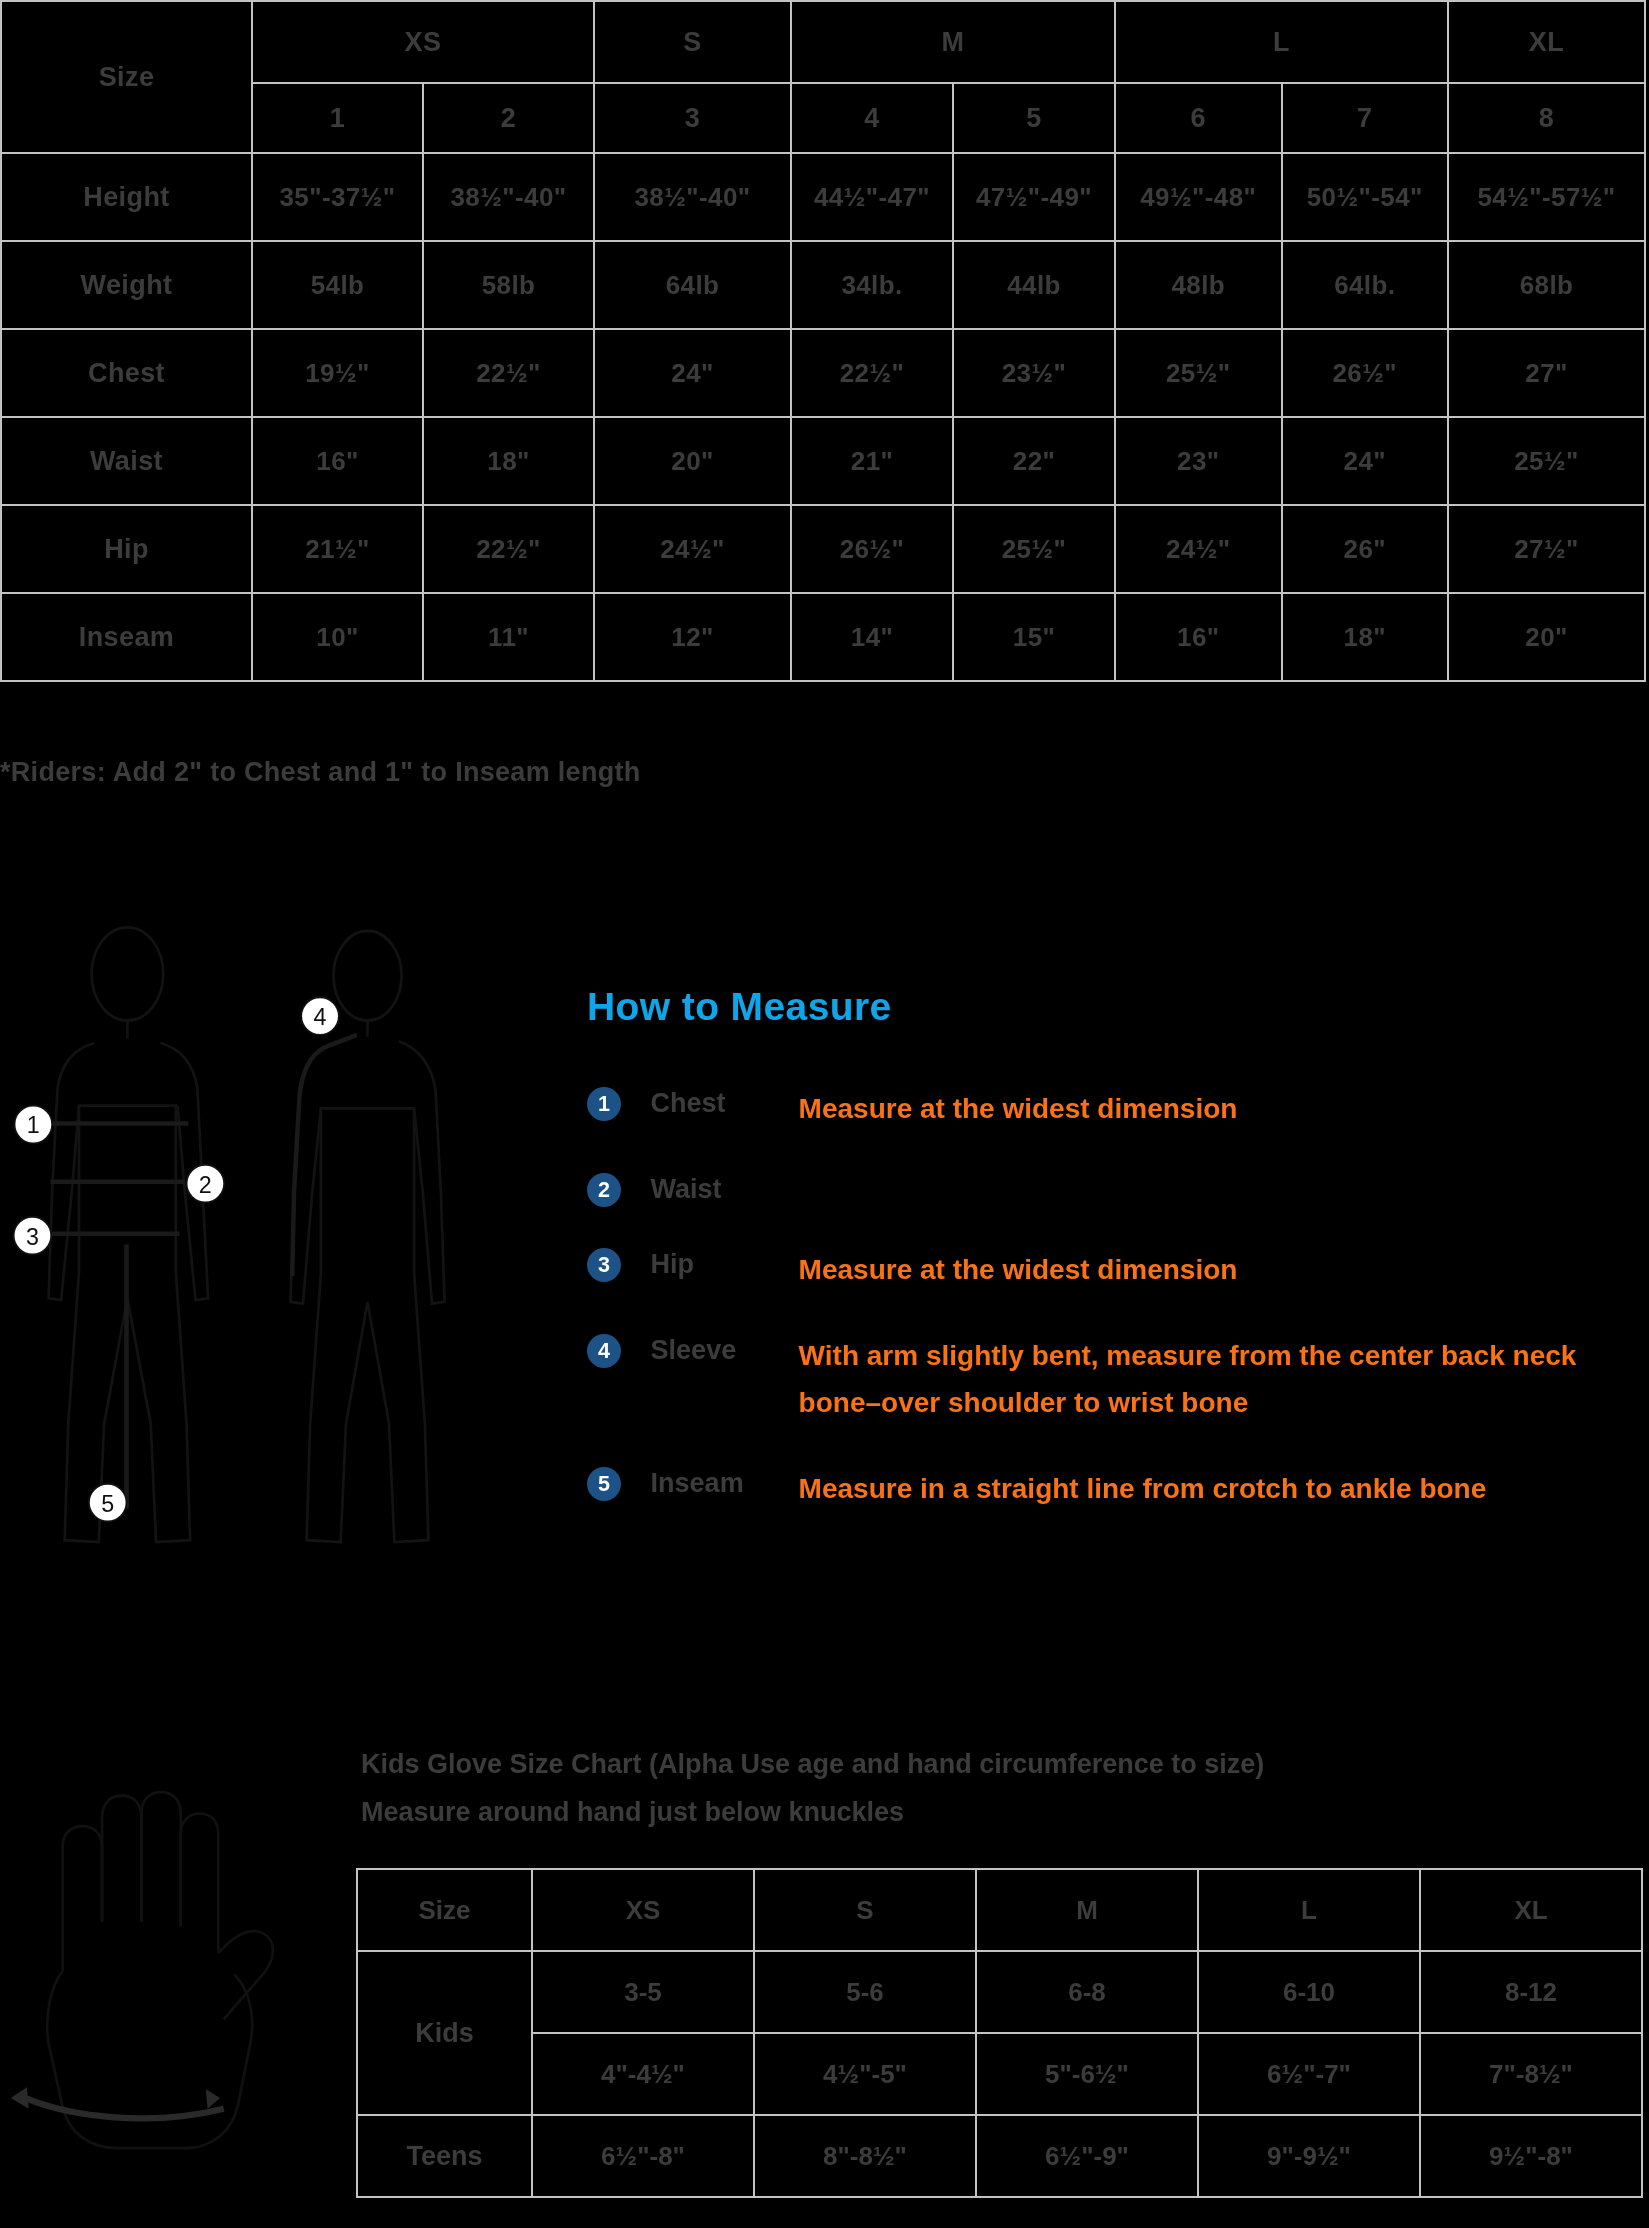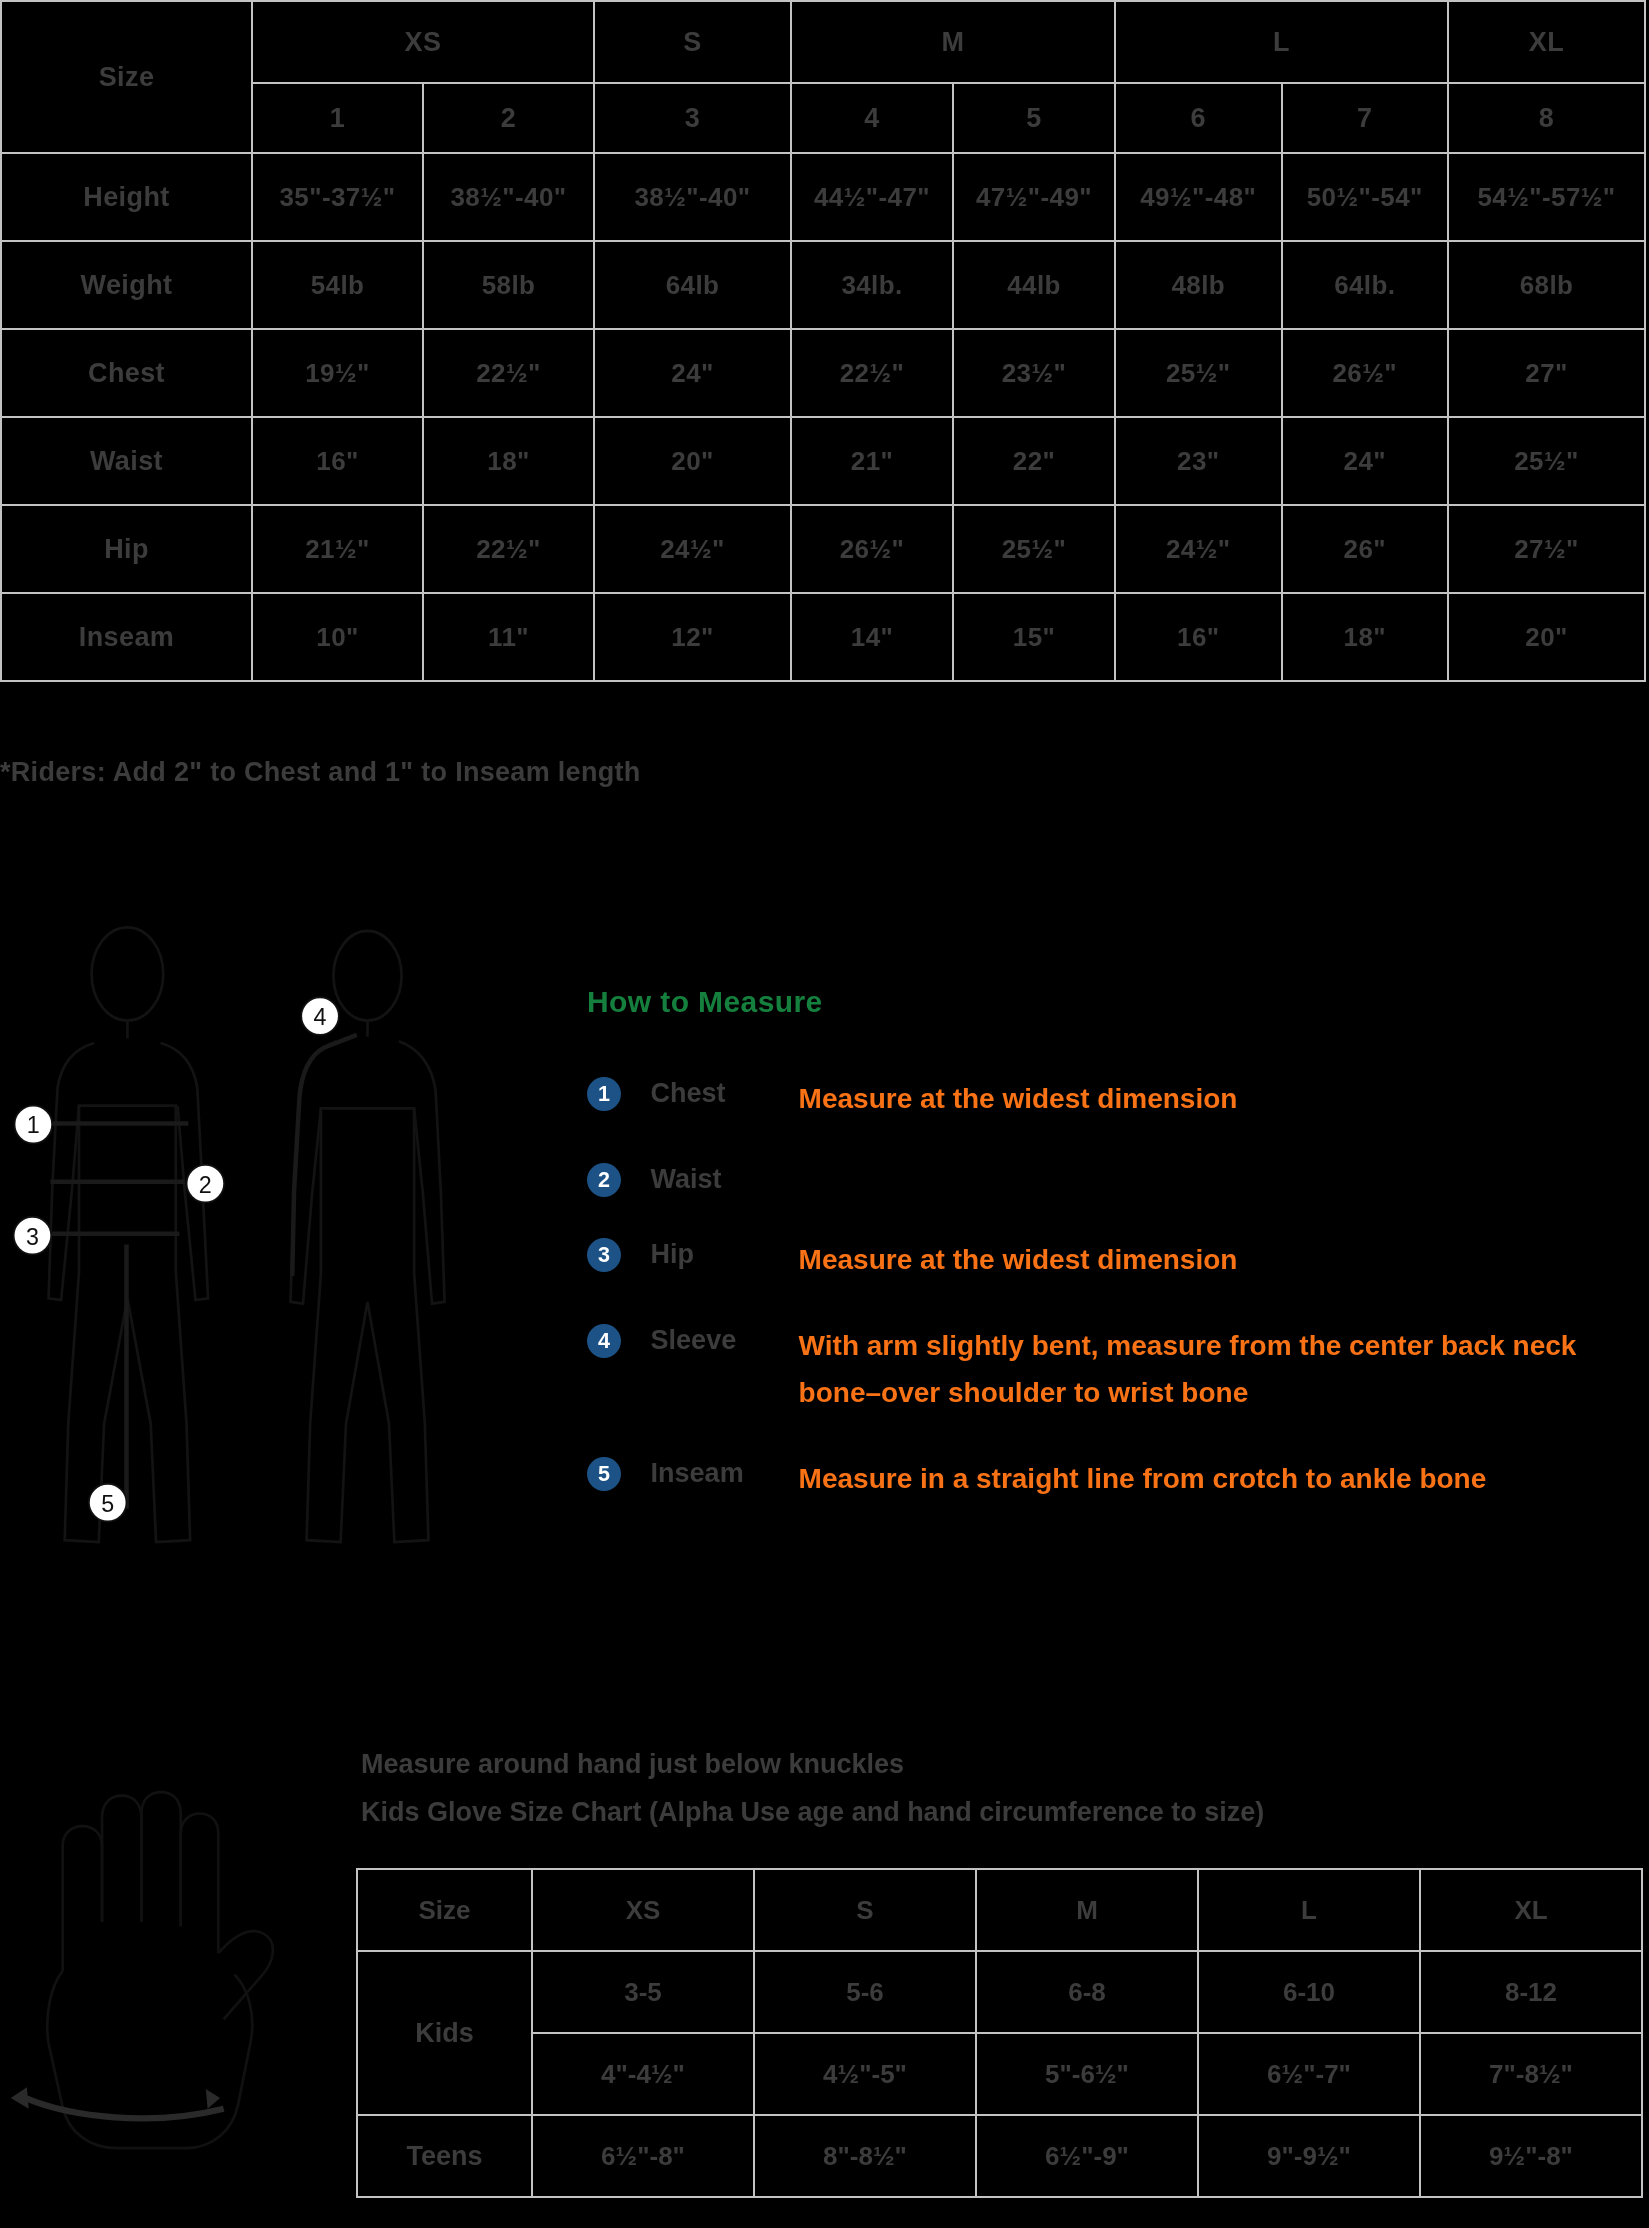--- a/index.html
+++ b/index.html
@@ -96,23 +96,23 @@
   .figures svg { display: block; }
 
   .htm-panel {
     position: absolute;
     left: 587px;
     top: 72px;
     width: 1030px;
   }
 
   .htm-title {
-    font-size: 30px;
-    font-weight: bold;
-    color: #15803d;
+    font-size: 39px;
+    font-weight: bold;
+    color: #0ea5e9;
     letter-spacing: 0.4px;
     margin-bottom: 56px;
   }
 
   .htm-row {
     display: flex;
     align-items: flex-start;
     margin-bottom: 39px;
   }
 
@@ -422,22 +422,22 @@
           <path d="M234 230 C250 212 268 200 284 208 C300 216 298 238 282 256 L240 304"></path>
           <path d="M60 250 C46 268 40 300 44 330 L60 402 C66 430 90 448 120 448 L198 448 C228 448 250 428 256 400 L270 330 C276 300 268 270 252 254"></path>
         </g>
         <path d="M18 392 C70 414 160 424 240 404" stroke="#2a2a2a" stroke-width="7" fill="none"></path>
         <polygon points="20,380 2,392 22,404" fill="#2a2a2a"></polygon>
         <polygon points="236,392 220,382 222,404" fill="#2a2a2a"></polygon>
       </svg>
     </div>
 
     <div class="glove-intro">
+      <div>Kids Glove Size Chart (Alpha Use age and hand circumference to size)</div>
       <div>Measure around hand just below knuckles</div>
-      <div>Kids Glove Size Chart (Alpha Use age and hand circumference to size)</div>
     </div>
 
     <div class="glove-table-wrap">
       <table class="glove-table">
         <thead>
           <tr>
             <th style="width:175px;">Size</th>
             <th style="width:222px;">XS</th>
             <th style="width:222px;">S</th>
             <th style="width:222px;">M</th>

